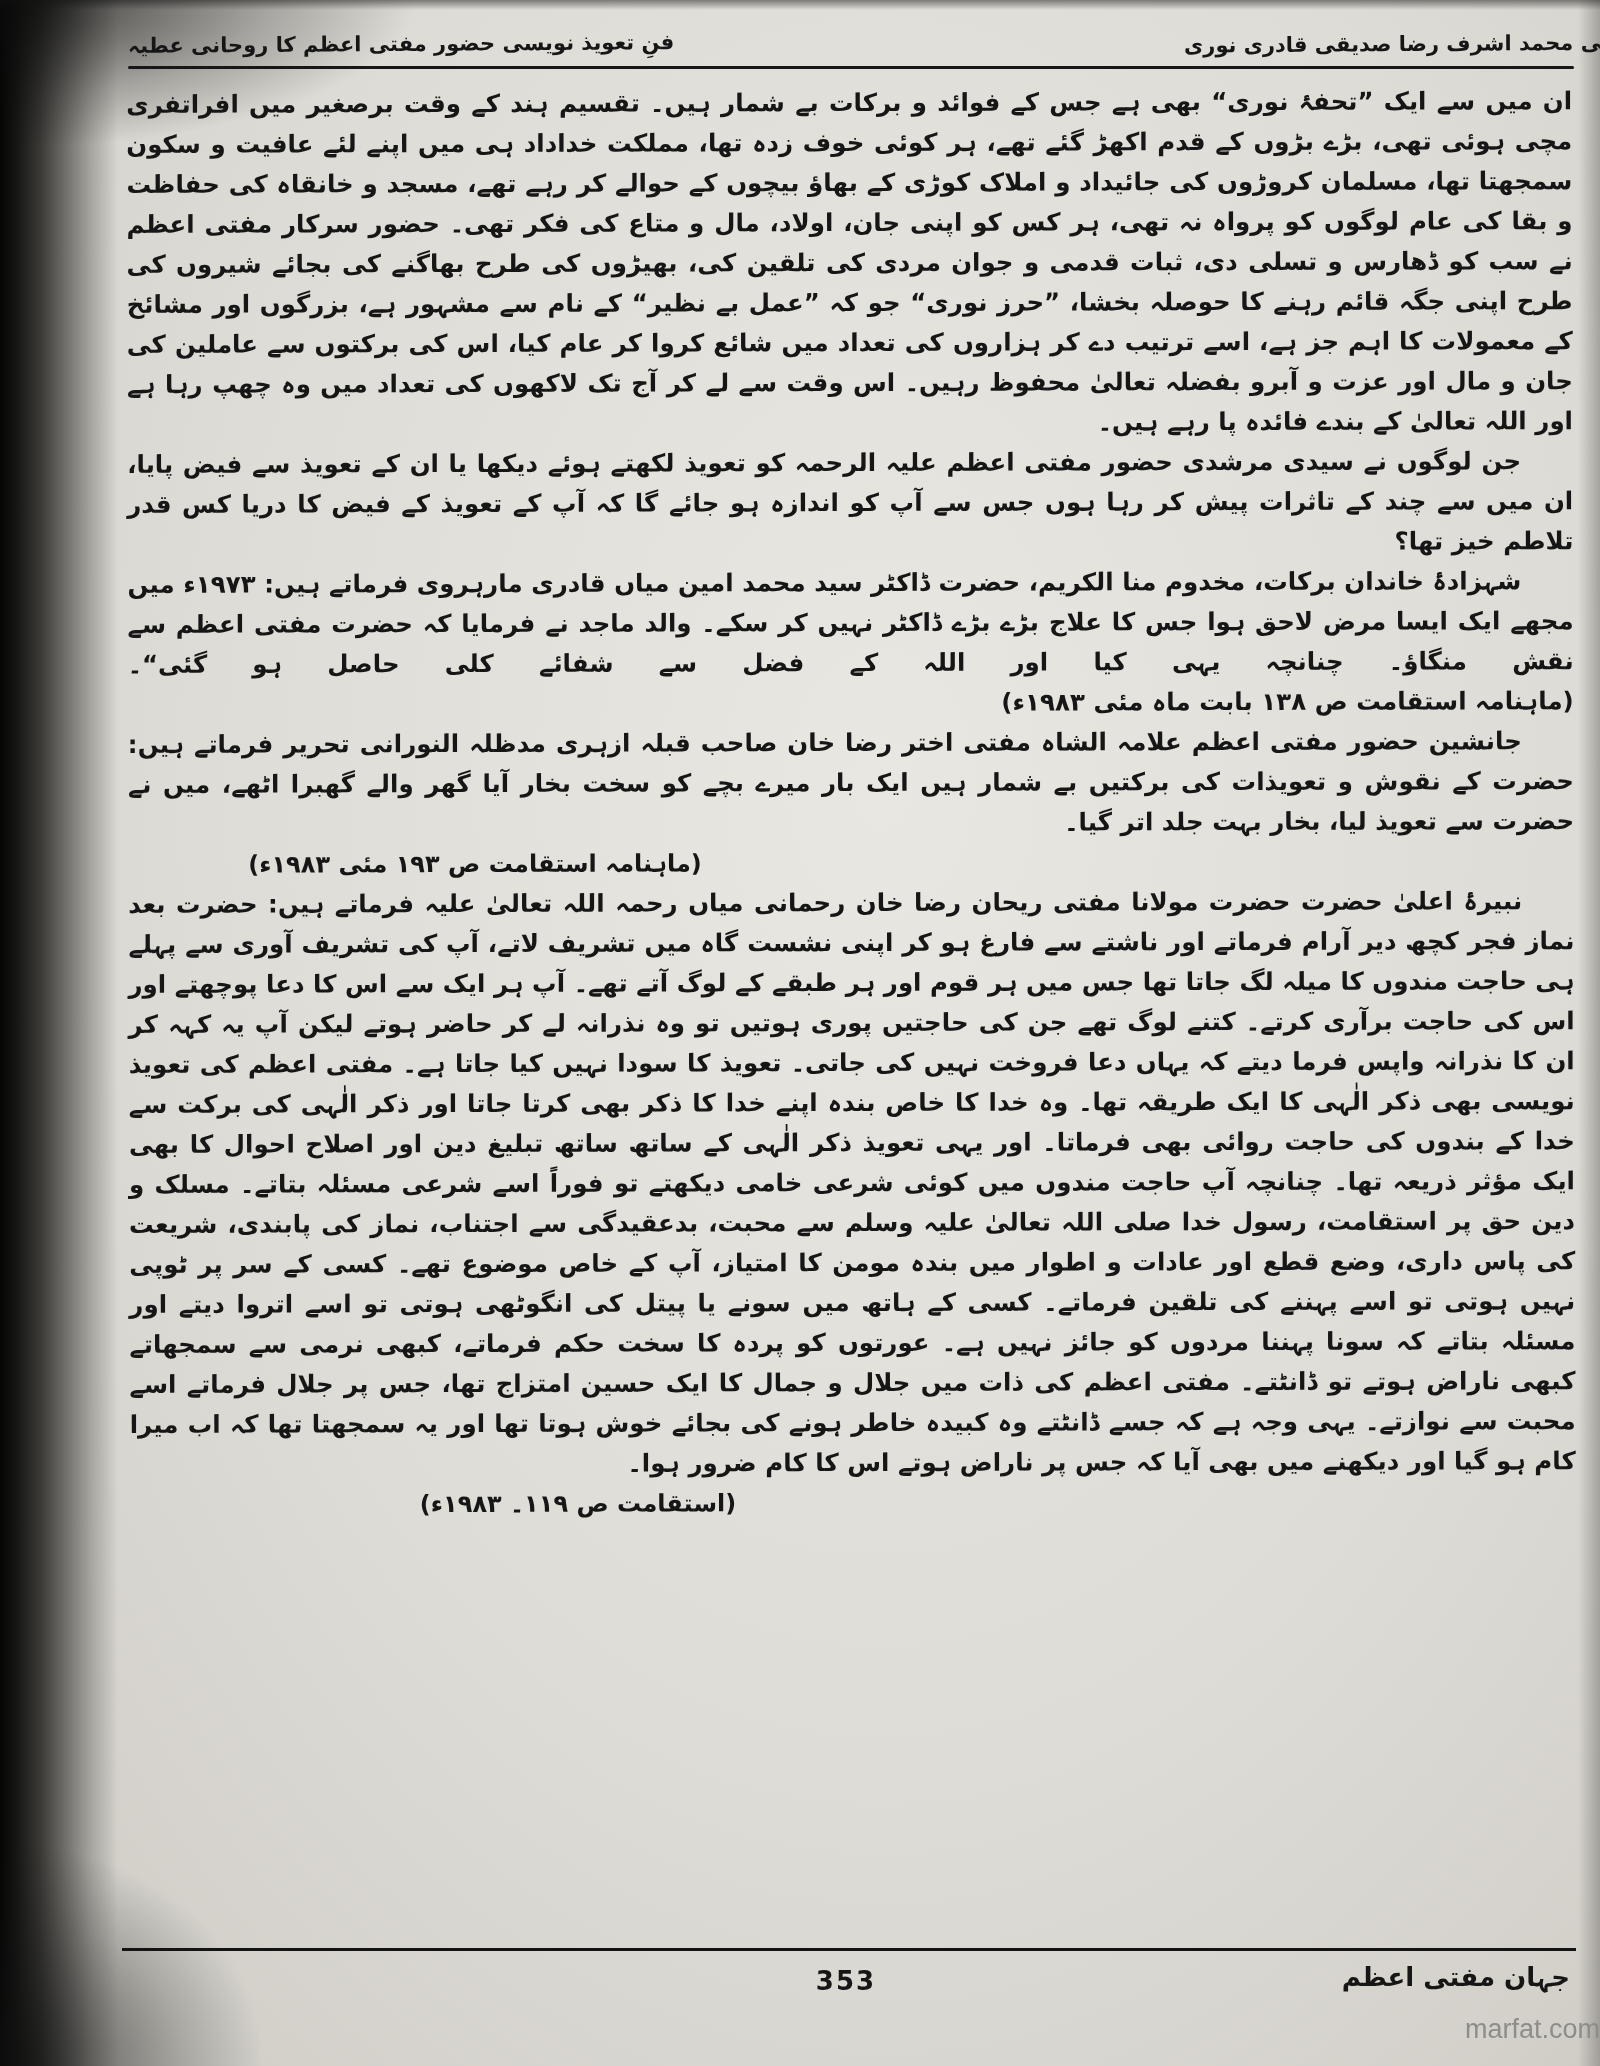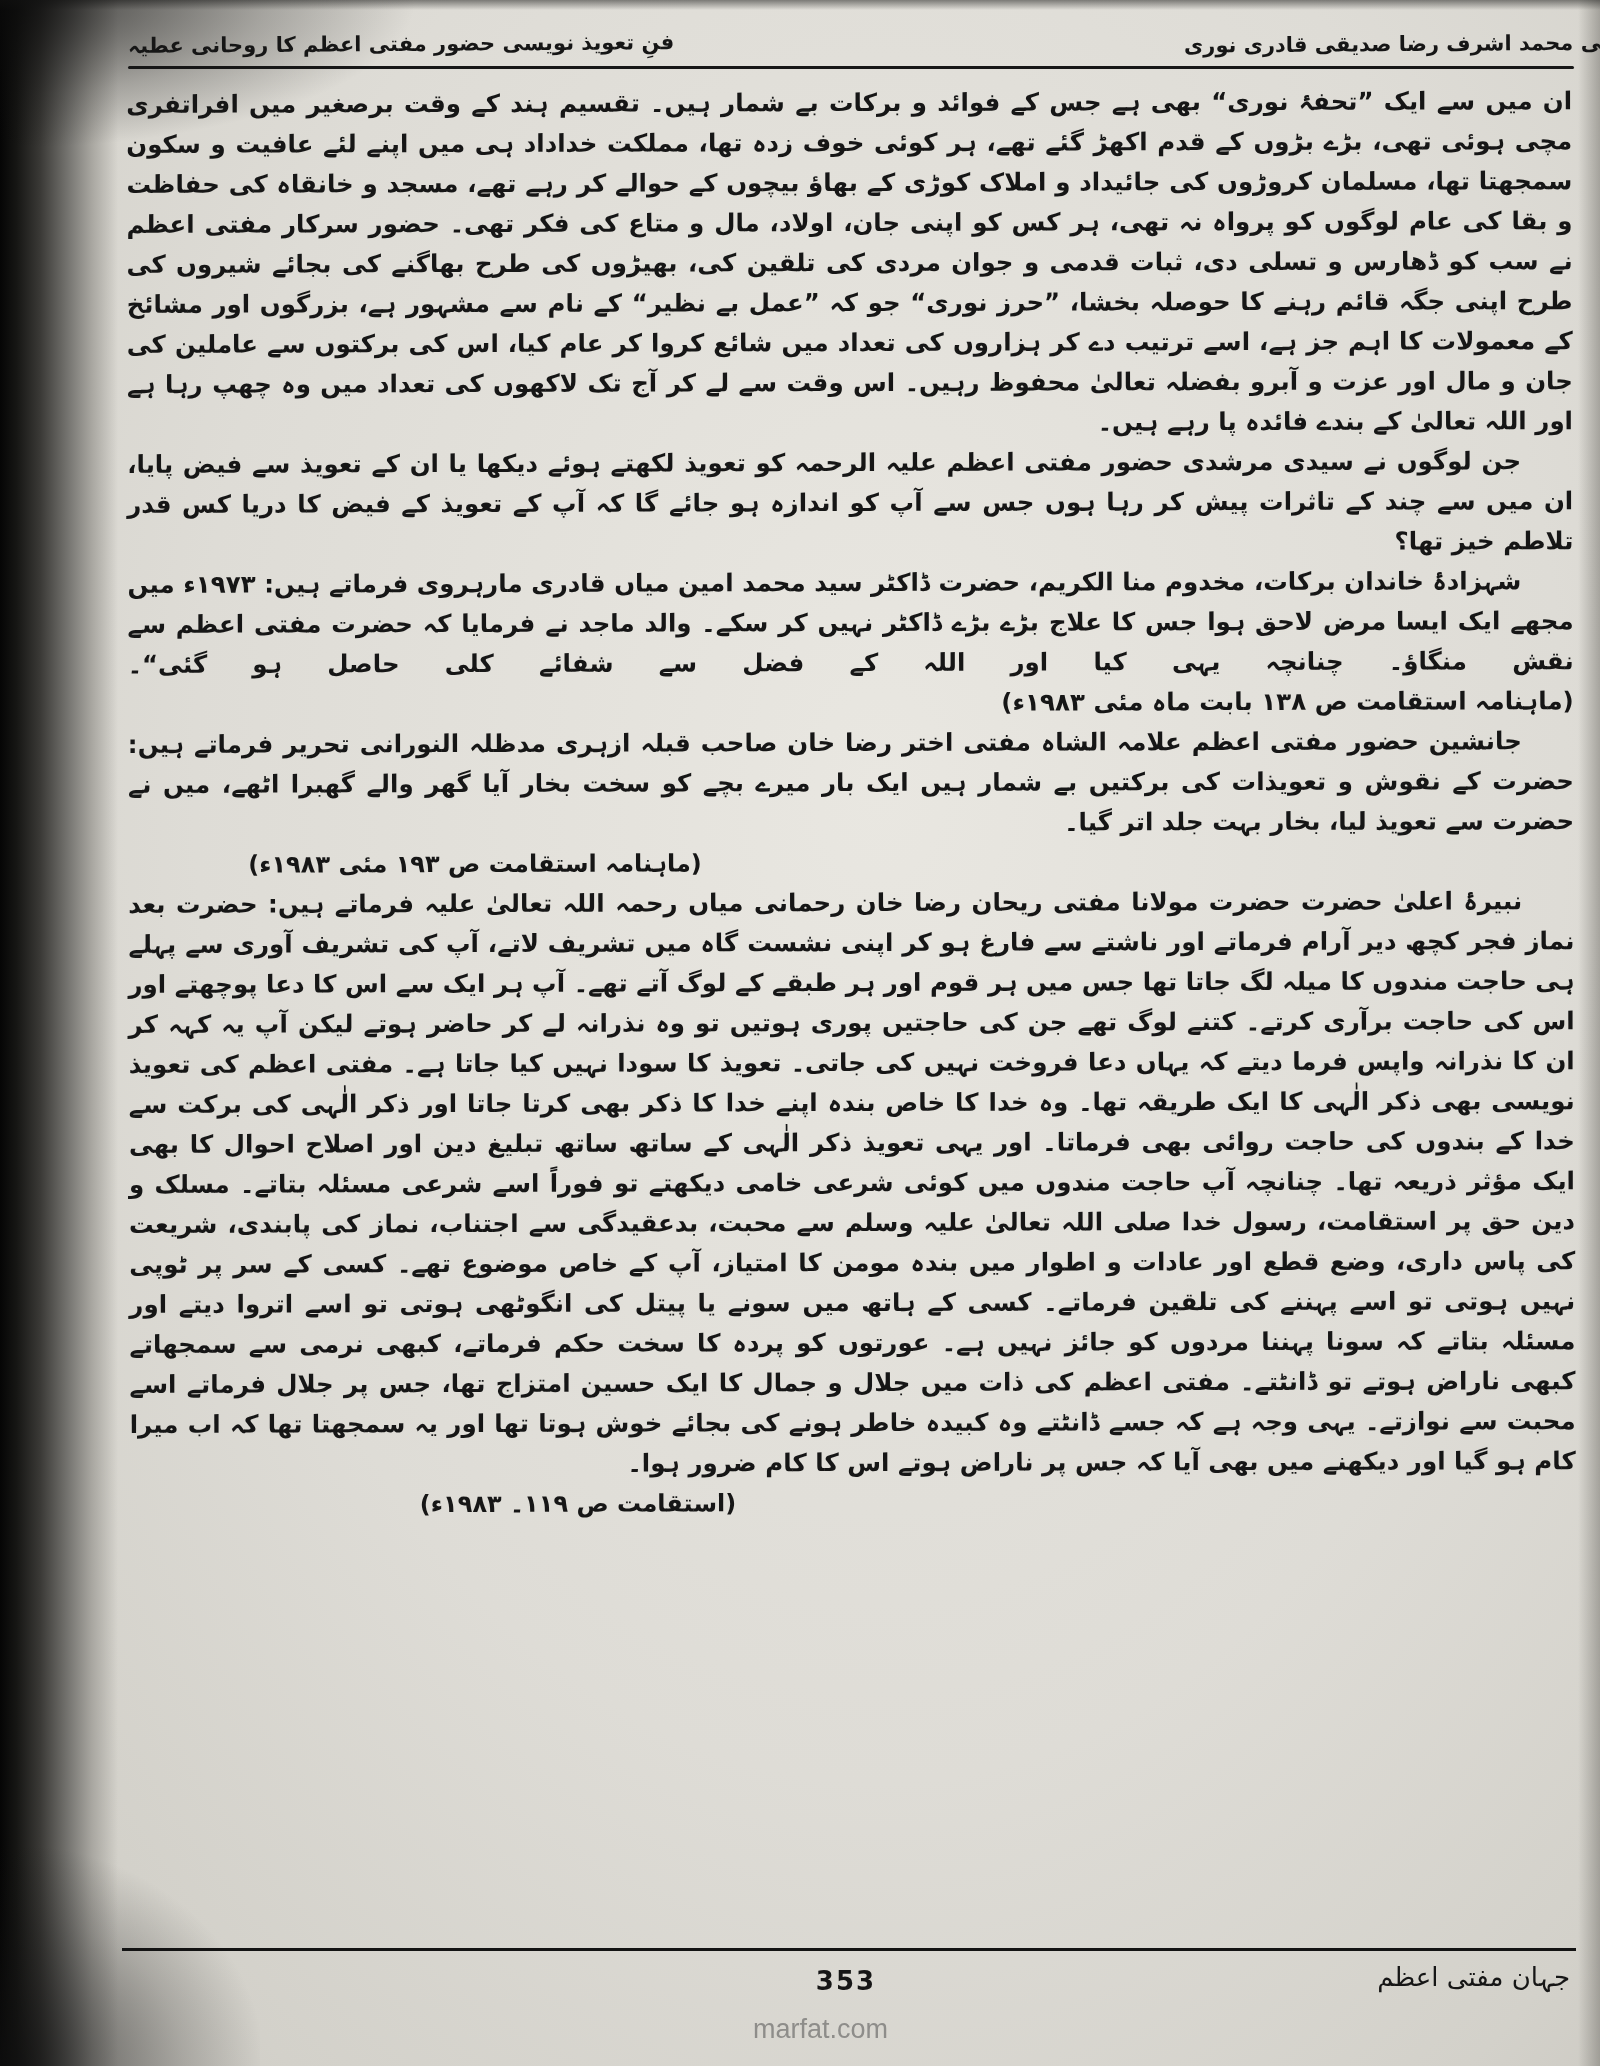--- a/index.html
+++ b/index.html
@@ -127,37 +127,37 @@
     top: 1960px;
     height: 44px;
     z-index: 6;
     direction: rtl;
   }
   .footer-book-title {
     position: absolute;
     right: 0;
     top: 2px;
     font-size: 26px;
-    font-weight: normal;
+    font-weight: bold;
     margin-left: 36px;
   }
   .footer-page-number {
     position: absolute;
     left: 0; right: 0;
     top: 6px;
     text-align: center;
     font-size: 26px;
     font-weight: bold;
     letter-spacing: 2px;
   }
   .watermark {
     position: absolute;
     left: 0; right: 0;
     top: 2014px;
-    text-align: center;
+    text-align: right;
     font-family: "Liberation Sans", sans-serif;
     font-size: 27px;
     color: #8e8d8a;
     z-index: 6;
     direction: ltr;
     padding-left: 41px;
   }
 </style>
 </head>
 <body>

